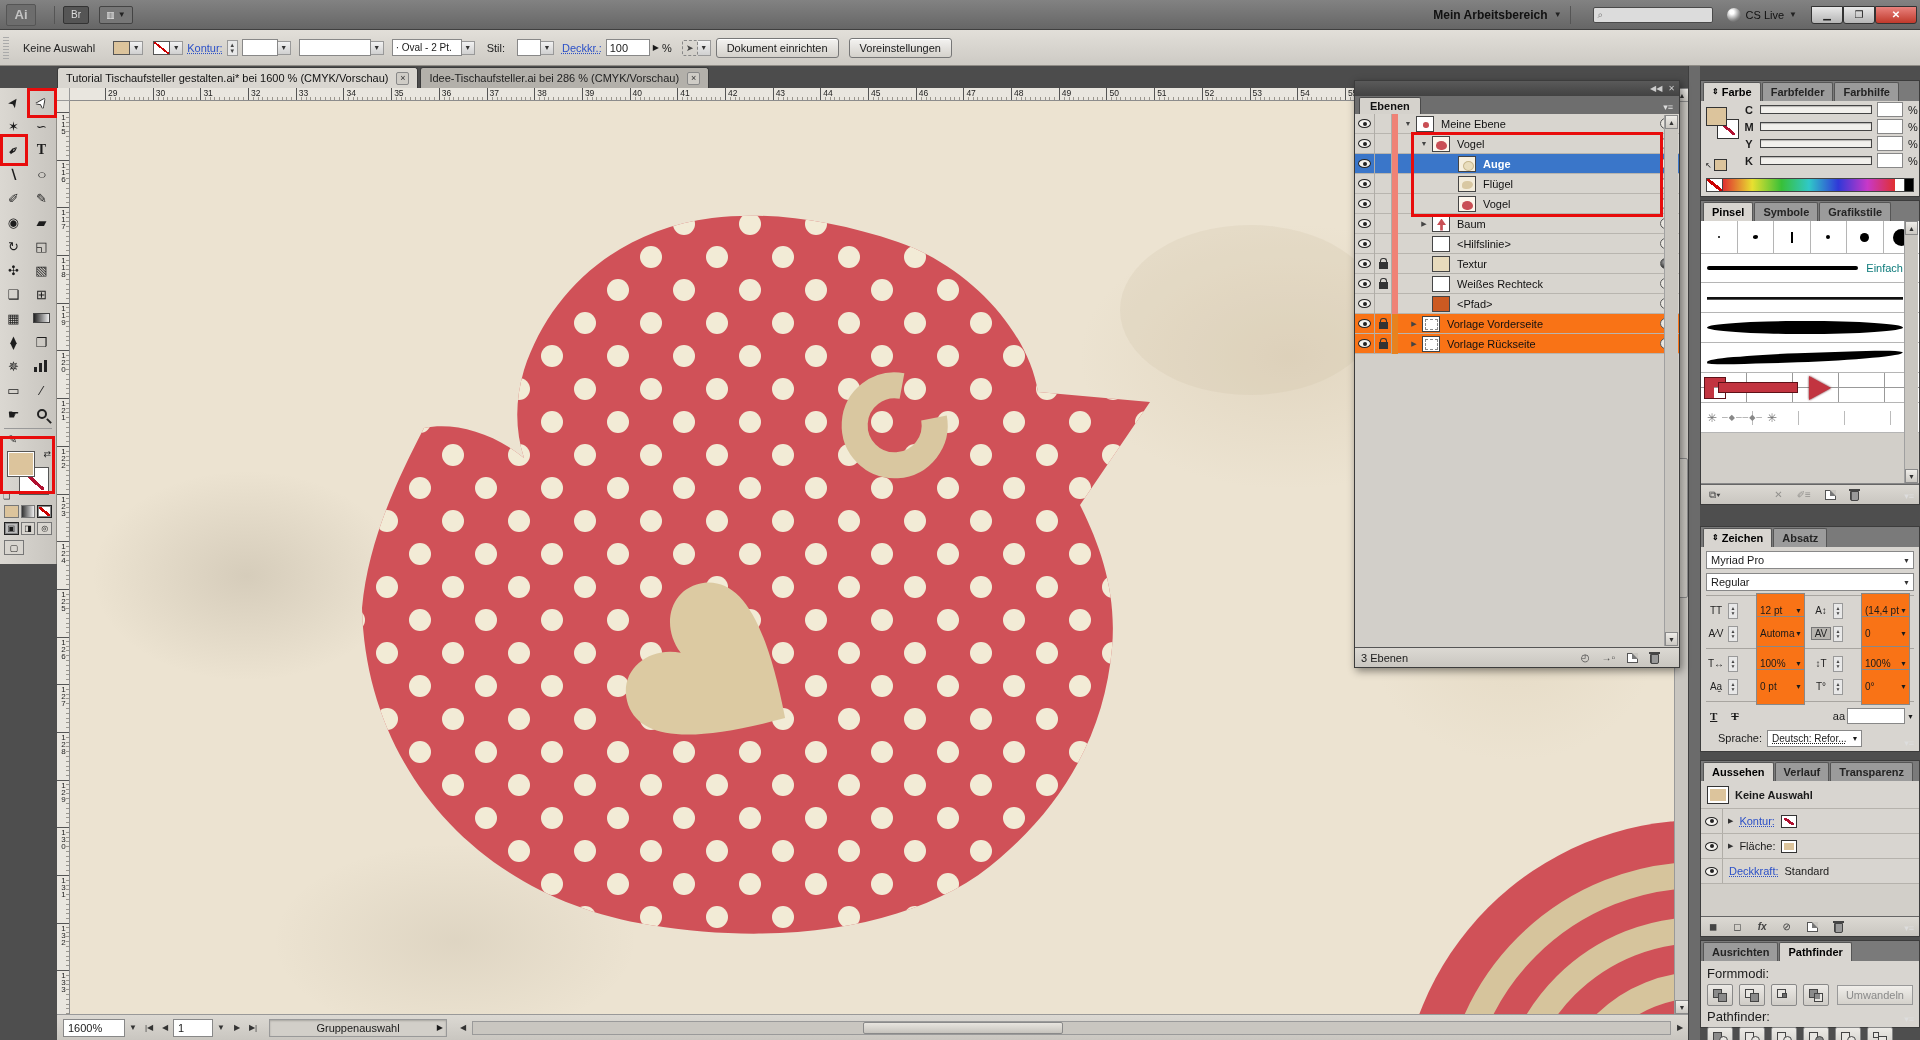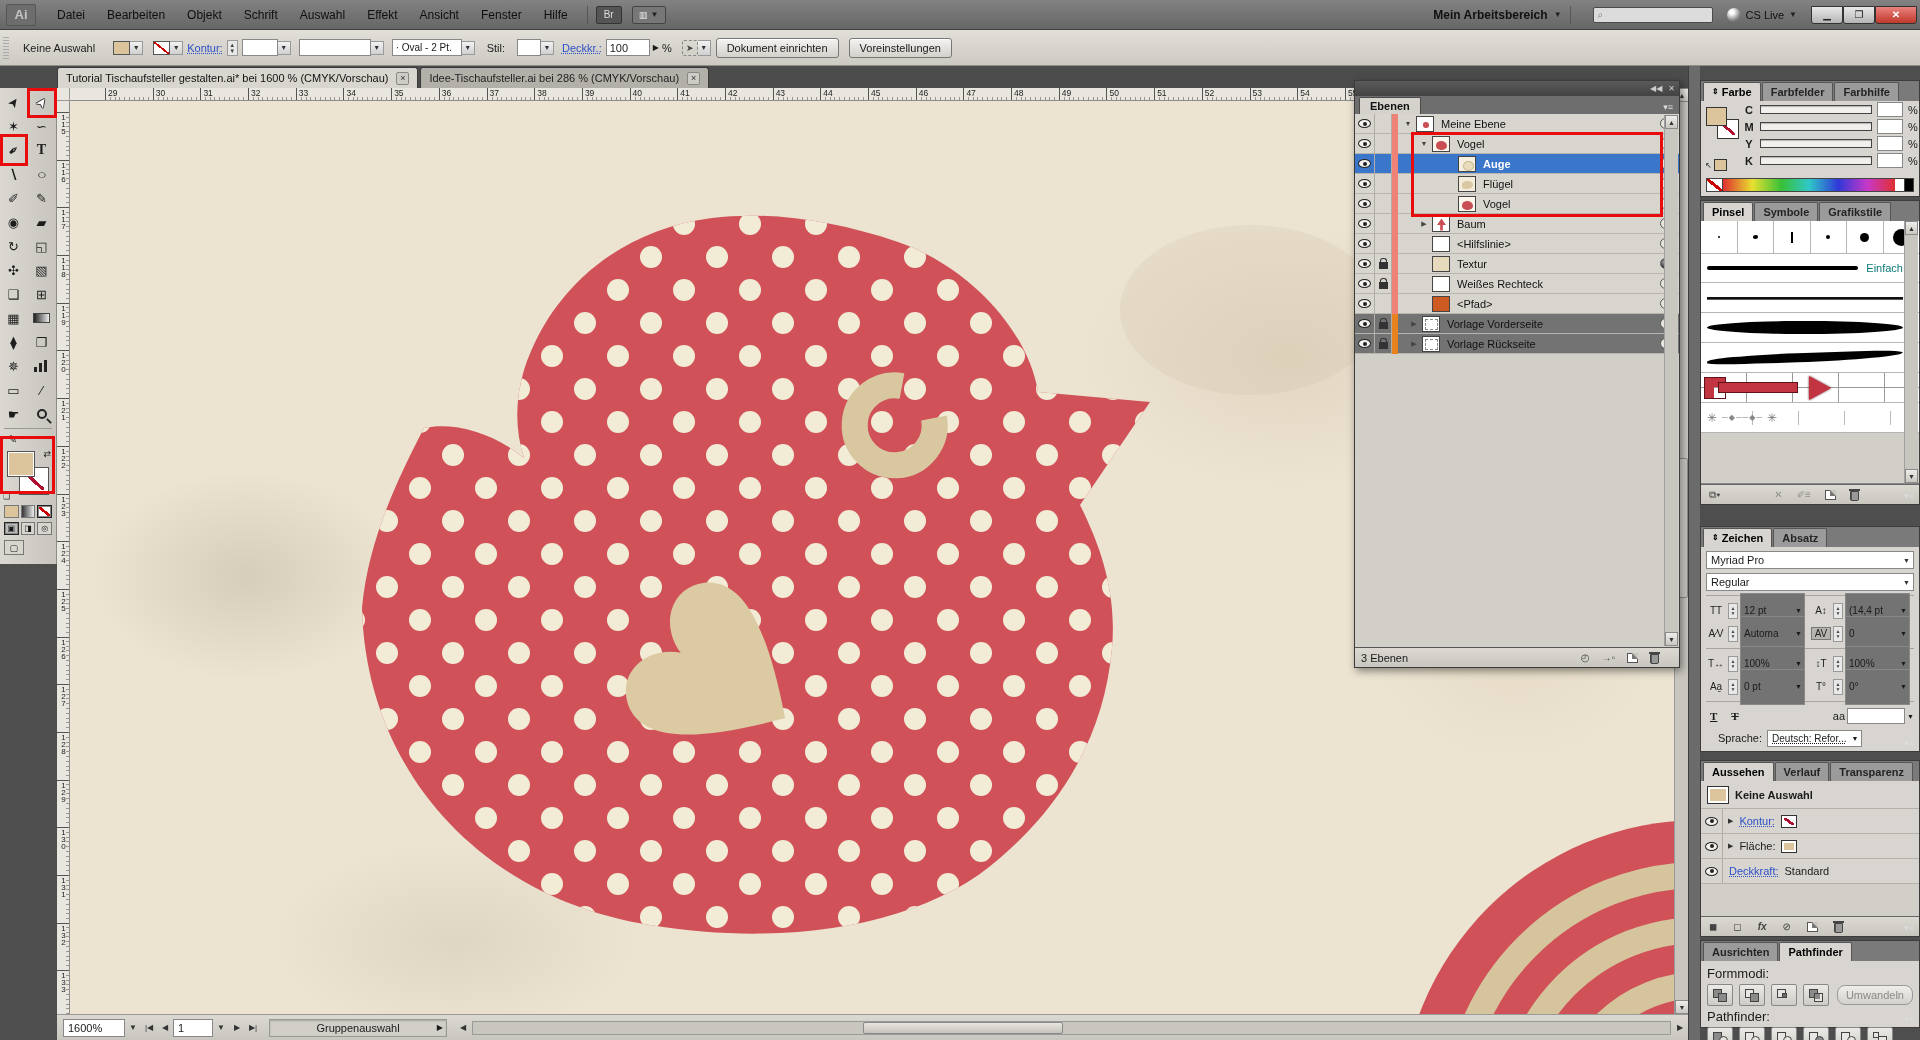--- a/index.html
+++ b/index.html
@@ -111,21 +111,21 @@
   
   .layerspanel{position:absolute;left:1354px;top:80px;width:326px;height:588px;background:#d2cfc9;border:1px solid #3c3c3c;box-shadow:2px 3px 8px rgba(0,0,0,.45);z-index:40;}
   .lp-title{height:15px;background:linear-gradient(#5a5a5a,#424242);display:flex;align-items:center;justify-content:flex-end;padding-right:4px;gap:6px;color:#ccc;font-size:8px;}
   .lp-tabs{height:18px;background:#6e6e6e;display:flex;align-items:flex-end;padding-left:4px;position:relative;}
   .lp-tab{height:17px;padding:0 10px;background:#d5d2cc;border:1px solid #4a4a4a;border-bottom:none;border-radius:2px 2px 0 0;font-size:11px;line-height:16px;font-weight:bold;color:#111;}
   .lp-menu{position:absolute;right:6px;bottom:2px;color:#ddd;font-size:9px;}
   .lrows{position:relative;background:#d8d5cf;}
   .lrow{height:20px;display:flex;align-items:center;border-bottom:1px solid #b8b5af;background:#d8d5cf;}
   .lrow.sel{background:#3a76c9;}
   .lrow.sel .llabel{color:#fff;font-weight:bold;}
-  .lrow.tplrow{background:#737373;}
+  .lrow.tplrow{background:#f97316;}
   .lcell{width:20px;height:20px;border-right:1px solid #b0ada7;display:flex;align-items:center;justify-content:center;flex:0 0 auto;}
   .lcell.lockc{width:17px;}
   .eyeic{width:13px;height:9px;border:1px solid #222;border-radius:50%;background:#f4f2ee;position:relative;}
   .eyeic:after{content:"";position:absolute;left:3.5px;top:1.5px;width:4px;height:4px;border-radius:50%;background:#222;}
   .lockic{display:none;width:9px;height:7px;background:#333;position:relative;margin-top:3px;}
   .lockic:before{content:"";position:absolute;left:1px;top:-4px;width:5px;height:4px;border:1.5px solid #333;border-bottom:none;border-radius:3px 3px 0 0;}
   .lockic.lock{display:block;}
   .lbar{width:6px;height:20px;flex:0 0 auto;}
   .lbar.red{background:#ef8276;}
   .lbar.orange{background:#e8821e;}
@@ -209,21 +209,21 @@
 
   
   .zbody{padding:4px 5px 2px 5px;}
   .zfield{height:18px;border:1px solid #888;background:#fff;display:flex;align-items:center;padding:0 4px;margin-bottom:4px;position:relative;}
   .zfield .zd{position:absolute;right:3px;font-size:7px;color:#333;}
   .zsep{height:1px;background:#a8a5a0;margin:3px 0;}
   .zgrid{display:flex;align-items:center;height:23px;gap:2px;}
   .zicon{width:20px;text-align:center;font-size:10px;font-weight:normal;color:#222;flex:0 0 auto;}
   .zicon.press{background:#b8b5b0;border:1px solid #777;}
   .zspin{width:10px;height:16px;border:1px solid #999;background:#e8e8e8;font-size:5px;line-height:5px;display:flex;flex-direction:column;align-items:center;justify-content:center;color:#444;flex:0 0 auto;}
-  .zval{flex:1;height:17px;border:1px solid #888;background:#737373;font-size:10px;display:flex;align-items:center;padding:17px 3px;position:relative;margin-right:4px;}
+  .zval{flex:1;height:17px;border:1px solid #888;background:#f97316;font-size:10px;display:flex;align-items:center;padding:17px 3px;position:relative;margin-right:4px;margin-left:16px;}
   .zval .zd{position:absolute;right:2px;font-size:7px;}
   .ztext{display:flex;align-items:center;height:22px;gap:14px;padding-left:4px;}
   .tUnd{text-decoration:underline;font-weight:bold;font-family:"Liberation Serif",serif;}
   .tStr{text-decoration:line-through;font-weight:bold;font-family:"Liberation Serif",serif;}
   .aabox{margin-left:auto;display:flex;align-items:center;gap:2px;}
   .aafield{width:58px;height:16px;border:1px solid #888;background:#fff;position:relative;}
   .sprache{display:flex;align-items:center;height:22px;gap:5px;padding-left:12px;}
   .sprfield{height:17px;border:1px solid #888;background:#fff;padding:0 14px 0 4px;position:relative;font-size:10px;display:flex;align-items:center;text-decoration:underline dotted;}
   .sprfield .zd{position:absolute;right:2px;font-size:7px;}
 
@@ -242,41 +242,29 @@
   
   .pfbody{padding:3px 6px;}
   .pflabel{font-size:13px;margin:2px 0;}
   .pfrow{display:flex;align-items:center;gap:6px;margin:3px 0;}
   .pfbtn{width:26px;height:22px;border:1px solid #888;border-radius:2px;background:linear-gradient(#eceae6,#cfccc6);position:relative;}
   .pfbtn .sq{position:absolute;left:5px;top:4px;width:9px;height:9px;border:1px solid #444;background:#8a8a8a;}
   .pfbtn .sq2{position:absolute;left:10px;top:8px;width:9px;height:9px;border:1px solid #444;background:#e8e6e2;}
   .pfbtn.v2 .sq{background:#e8e6e2;} .pfbtn.v2 .sq2{background:#8a8a8a;}
   .pfbtn .ci{position:absolute;left:11px;top:8px;width:9px;height:9px;border:1px solid #444;border-radius:50%;background:#e8e6e2;}
   .pfbtn.v4 .ci{background:#8a8a8a;}
-  .umw{margin-left:auto;height:20px;padding:0 8px;border:1px solid #999;border-radius:8px;background:linear-gradient(#f0eeea,#d4d1cb);color:#8a8a8a;display:flex;align-items:center;}
+  .umw{margin-left:auto;height:20px;padding:0 8px;border:1px solid #999;border-radius:0;background:linear-gradient(#f0eeea,#d4d1cb);color:#8a8a8a;display:flex;align-items:center;}
 </style>
 </head>
 <body>
 
 <div id="app">
 
   <div class="menubar">
     <div class="ailogo">Ai</div>
-    <div style="display:flex;">
-
-    <span class="menuitem">Datei</span>
-        <span class="menuitem">Bearbeiten</span>
-        <span class="menuitem">Objekt</span>
-        <span class="menuitem">Schrift</span>
-        <span class="menuitem">Auswahl</span>
-        <span class="menuitem">Effekt</span>
-        <span class="menuitem">Ansicht</span>
-        <span class="menuitem">Fenster</span>
-        <span class="menuitem">Hilfe</span>
-      </div>
     <div class="mb-sep"></div>
     <div class="brbtn">Br</div>
     <div class="layoutbtn">
         <span>▥</span>
         <span class="caret">▼</span>
       </div>
     <div class="wsname">
         <span>Mein Arbeitsbereich</span>
         <span class="caret">▼</span>
       </div>

